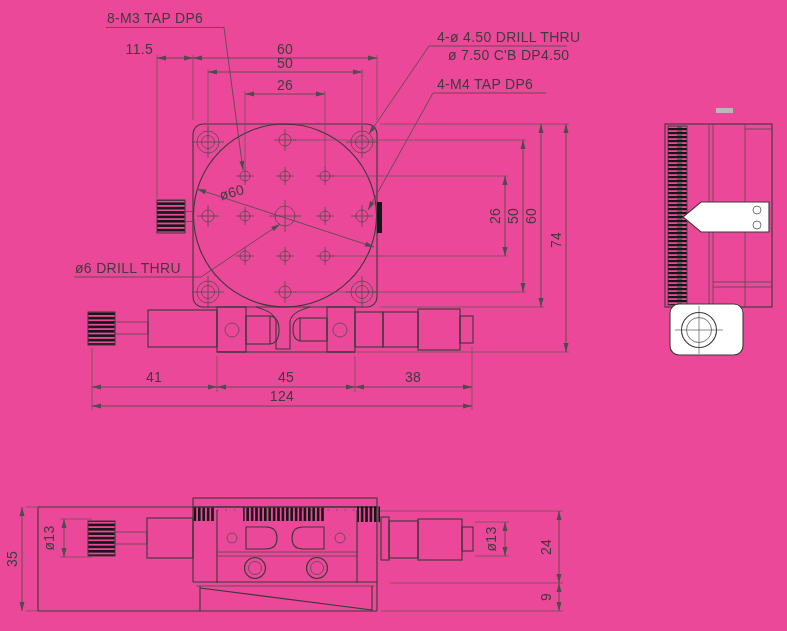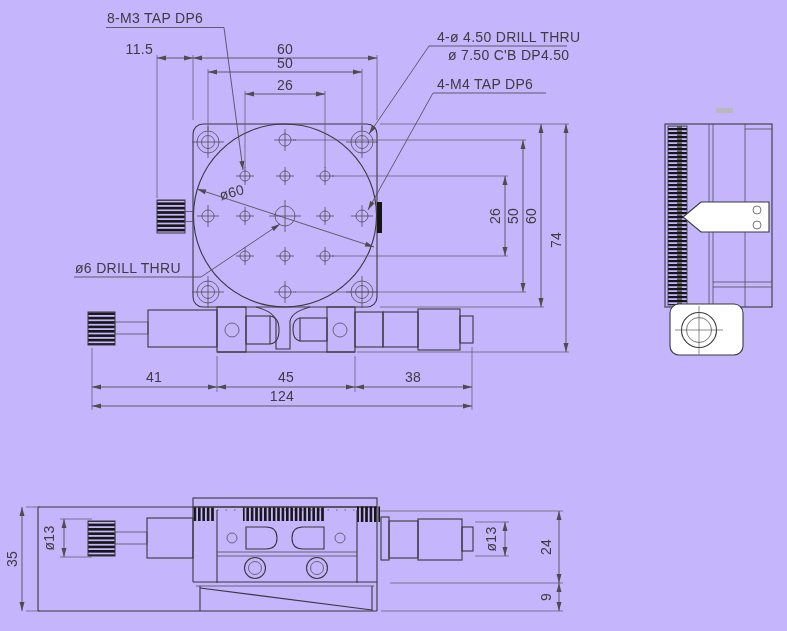--- a/index.html
+++ b/index.html
@@ -1,16 +1,16 @@
 <!DOCTYPE html>
 <html><head>
 <meta charset="utf-8">
 <style>
   html,body{margin:0;padding:0;background:#ffffff;}
-  .sheet{position:relative;width:787px;height:631px;background:#c4b5fd;overflow:hidden;}
+  .sheet{position:relative;width:787px;height:631px;background:#ec4899;overflow:hidden;}
   svg{display:block;}
   text{font-family:"Liberation Sans", sans-serif;font-size:14px;fill:#3d3d3d;letter-spacing:.3px;}
   .obj{stroke:#3a3a3a;stroke-width:1.1;fill:none;}
   .objthin{stroke:#4a4a4a;stroke-width:.75;fill:none;}
   .dim{stroke:#4d4d4d;stroke-width:.85;fill:none;}
   .ext{stroke:#5a5a5a;stroke-width:.7;fill:none;}
   .fillwhite{fill:#ffffff;}
   .blackfill{fill:#161616;stroke:none;}
 </style>
 </head>

